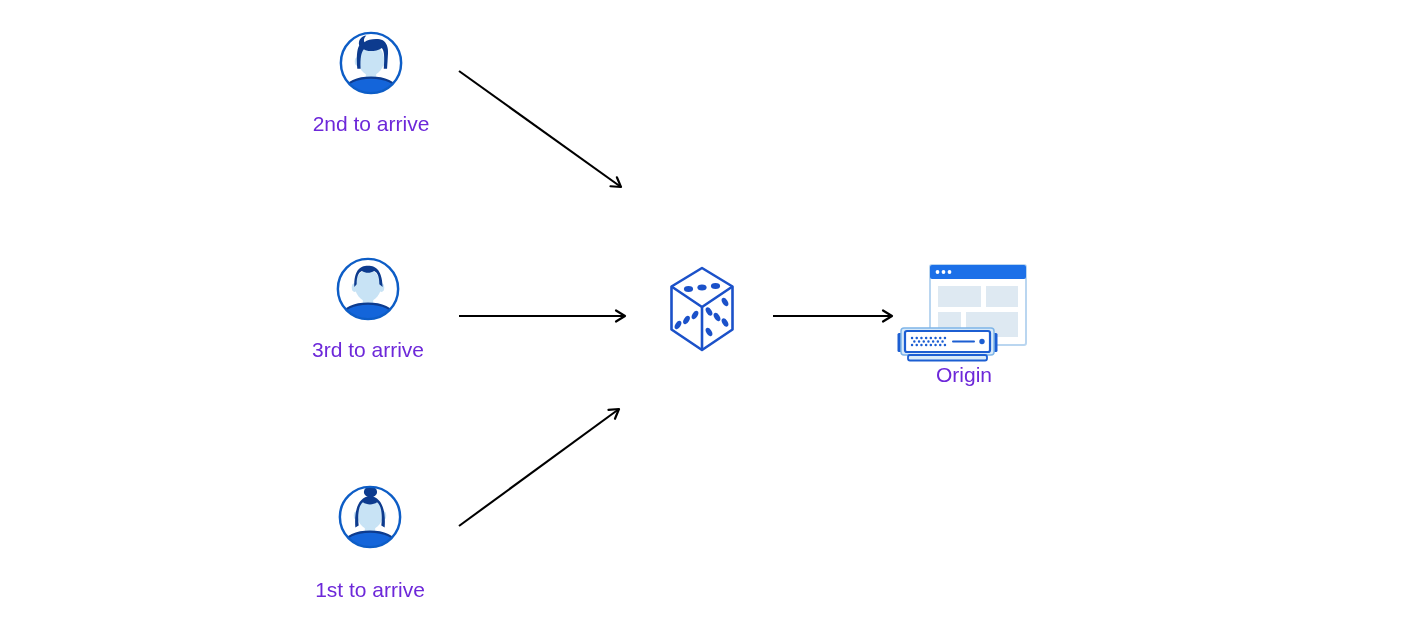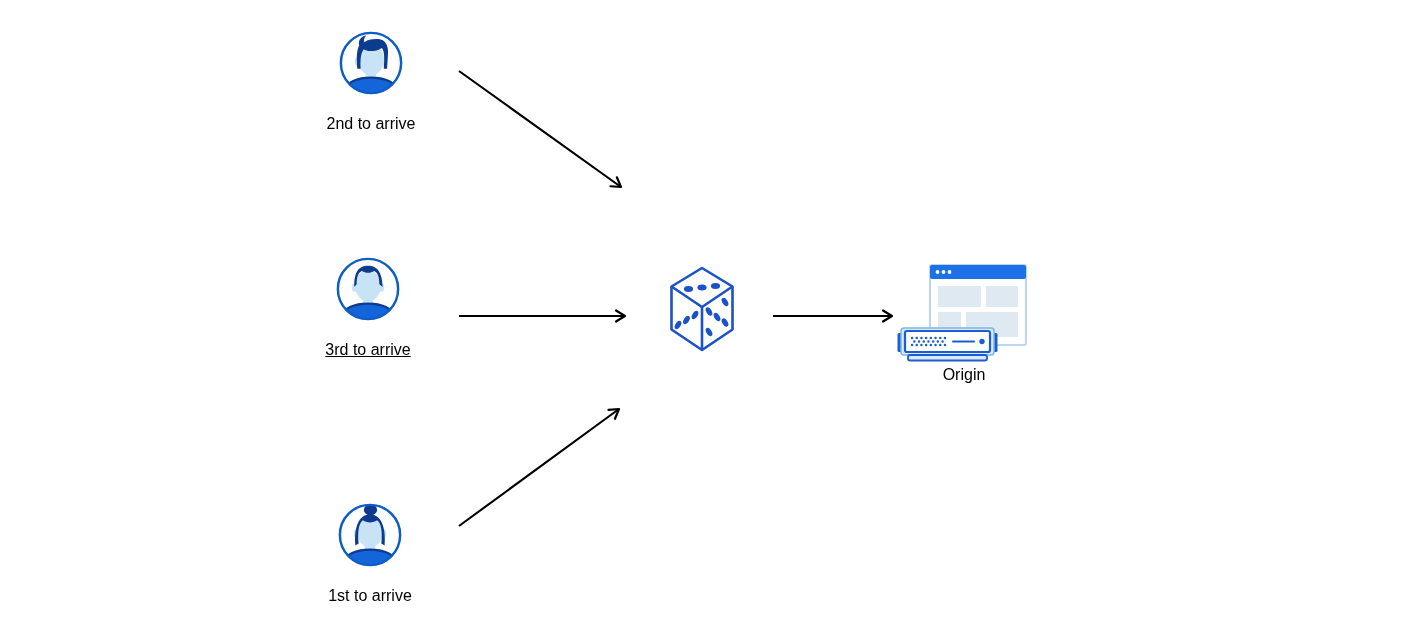--- a/index.html
+++ b/index.html
@@ -11,23 +11,23 @@
     font-family: "Liberation Sans", sans-serif;
     overflow: hidden;
   }
   .node {
     position: absolute;
     display: flex;
     flex-direction: column;
     align-items: center;
   }
   .node-label {
-    font-size: 16px;
+    font-size: 21px;
     line-height: 22px;
-    color: #000000;
+    color: #6d28d9;
     text-align: center;
     white-space: nowrap;
   }
   .visitor-node .node-label { margin-top: 16px; }
   .origin-node .node-label { }
   .arrow-layer {
     position: absolute;
     left: 0; top: 0;
     width: 1405px; height: 633px;
     pointer-events: none;
@@ -64,42 +64,42 @@
         <ellipse cx="21.8" cy="34.5" rx="3" ry="4.6" fill="#c8e3f5"></ellipse>
         <ellipse cx="50.2" cy="34.5" rx="3" ry="4.6" fill="#c8e3f5"></ellipse>
         <ellipse cx="36" cy="32.5" rx="13.8" ry="16.5" fill="#c8e3f5"></ellipse>
         <path d="M21.5,42 C20.5,30 21,22 23.5,17.5 C22,12 26,7.5 31,7 C28.5,9.5 28,12 29,14 C33,10.5 44,9.5 48.5,12 C52.5,14.5 54.5,20 54,26 L53,42 L49.5,42 C50.5,30 50,23 47.5,20 C41,24.5 31,24 28.5,21.5 C25.5,25 24.5,31 25,42 Z" fill="#0d3b8e"></path>
       </g>
       <circle cx="36" cy="36" r="31.9" fill="none" stroke="#0d5dc6" stroke-width="2.6"></circle>
     </svg>
     <div class="node-label">2nd to arrive</div>
   </div>
 
-  <div class="node visitor-node" style="left:293px; top:255px; width:150px;text-decoration:underline;">
+  <div class="node visitor-node" style="left:293px; top:255px; width:150px;">
     <svg width="68" height="68" viewBox="0 0 72 72">
       <defs>
           <clipPath id="avclip2">
             <circle cx="36" cy="36" r="31.6"></circle>
           </clipPath>
         </defs>
       <circle cx="36" cy="36" r="31.6" fill="#ffffff"></circle>
       <g clip-path="url(#avclip2)">
         <rect x="30.5" y="38" width="11" height="16" fill="#c8e3f5"></rect>
         <path d="M3,70 C8,58 20,51.5 36,51.5 C52,51.5 64,58 69,70 L69,73 L3,73 Z" fill="#1465da" stroke="#0d3b8e" stroke-width="2.2"></path>
         <ellipse cx="21.8" cy="34.5" rx="3" ry="4.6" fill="#c8e3f5"></ellipse>
         <ellipse cx="50.2" cy="34.5" rx="3" ry="4.6" fill="#c8e3f5"></ellipse>
         <ellipse cx="36" cy="32.5" rx="13.8" ry="16.5" fill="#c8e3f5"></ellipse>
         <path d="M21.5,34 C21,17 27,11.5 36,11.5 C45,11.5 51,17 51.5,34 L48,31 C48,22.5 46,18.5 42.5,17 C38.5,19.5 33.5,19.5 29.5,17 C26,18.5 24,22.5 24,31 Z" fill="#0d3b8e"></path>
       </g>
       <circle cx="36" cy="36" r="31.9" fill="none" stroke="#0d5dc6" stroke-width="2.6"></circle>
     </svg>
     <div class="node-label">3rd to arrive</div>
   </div>
 
-  <div class="node visitor-node" style="left:295px; top:501px; width:150px;">
+  <div class="node visitor-node" style="left:295px; top:483px; width:150px;gap:12px;">
     <svg width="68" height="68" viewBox="0 0 72 72">
       <defs>
           <clipPath id="avclip3">
             <circle cx="36" cy="36" r="31.6"></circle>
           </clipPath>
         </defs>
       <circle cx="36" cy="36" r="31.6" fill="#ffffff"></circle>
       <g clip-path="url(#avclip3)">
         <rect x="30.5" y="38" width="11" height="16" fill="#c8e3f5"></rect>
         <path d="M3,70 C8,58 20,51.5 36,51.5 C52,51.5 64,58 69,70 L69,73 L3,73 Z" fill="#1465da" stroke="#0d3b8e" stroke-width="2.2"></path>

